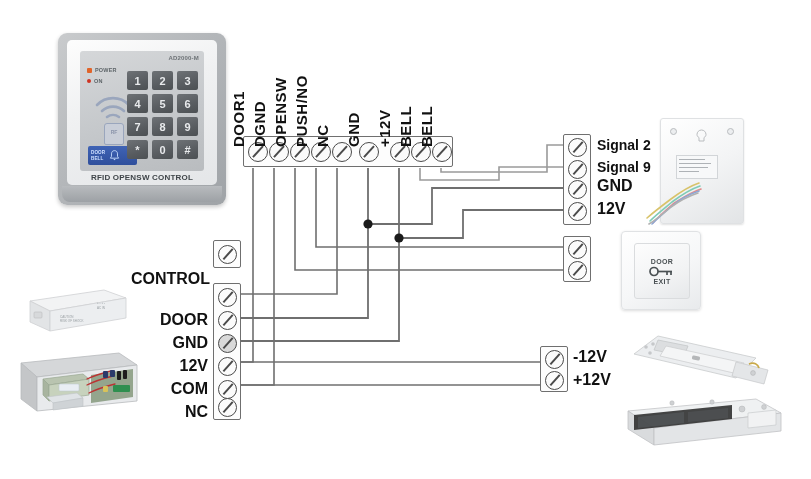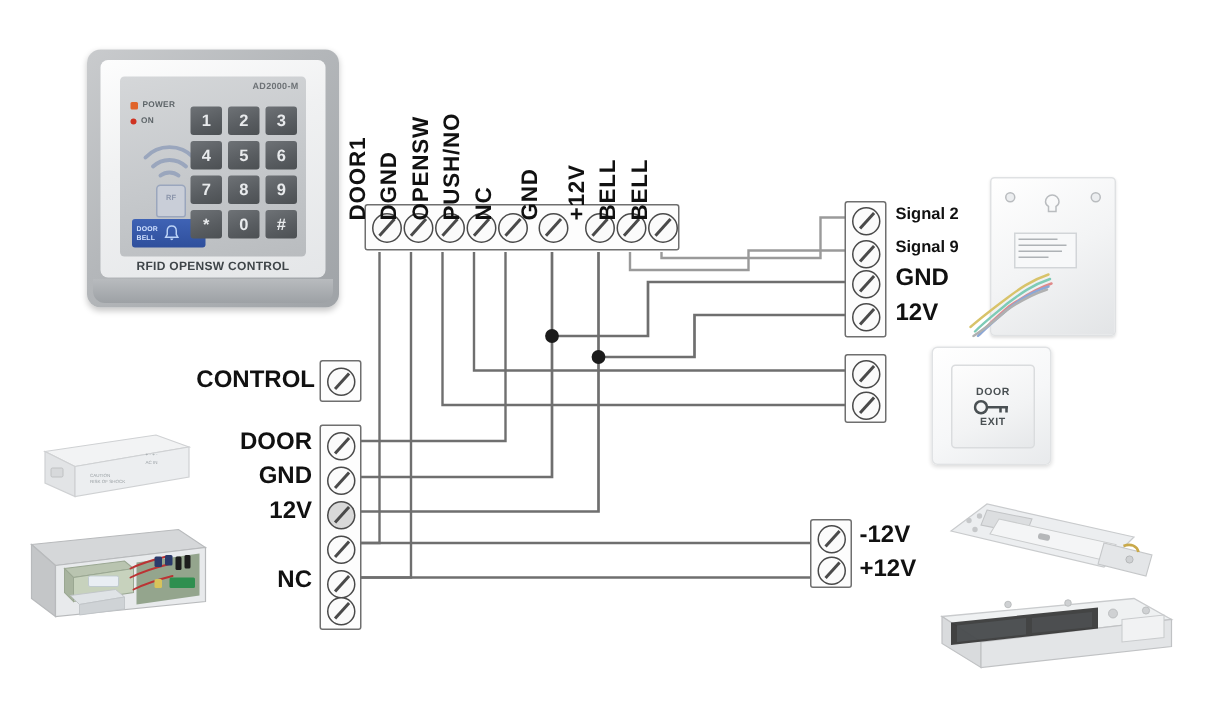--- a/index.html
+++ b/index.html
@@ -39,25 +39,25 @@
 
   
   .hlabel {
     position: absolute;
     font-family: "Liberation Sans", sans-serif;
     font-size: 16px;
     font-weight: 700;
     color: #111;
     white-space: nowrap;
   }
-  .hlabel.right { text-align: right; }
+  .hlabel.right { text-align: right; margin-top: 25px; }
   .sig-label {
     position: absolute;
     font-family: "Liberation Sans", sans-serif;
-    font-size: 11px;
+    font-size: 14px;
     font-weight: 700;
     color: #111;
     white-space: nowrap;
   }
 
   
   .tblock {
     position: absolute;
     background: #fdfdfd;
     border: 1.6px solid #6f6f6f;
@@ -436,20 +436,21 @@
     <span class="screw" style="left:4px; top:27px; width:19px; height:19px;"></span>
     <span class="screw shaded" style="left:4px; top:50px; width:19px; height:19px;"></span>
     <span class="screw" style="left:4px; top:73px; width:19px; height:19px;"></span>
     <span class="screw" style="left:4px; top:96px; width:19px; height:19px;"></span>
     <span class="screw" style="left:4px; top:114px;width:19px; height:19px;"></span>
   </div>
 
   <div class="hlabel right" style="left:110px; top:286px; width:98px;">DOOR</div>
   <div class="hlabel right" style="left:110px; top:309px; width:98px;">GND</div>
   <div class="hlabel right" style="left:110px; top:332px; width:98px;">12V</div>
+  <div class="hlabel right" style="left:110px; top:355px; width:98px;">COM</div>
   <div class="hlabel right" style="left:110px; top:378px; width:98px;">NC</div>
 
   <div class="tblock" style="left:563px; top:134px; width:28px; height:91px;">
     <span class="screw" style="left:4px; top:3px;  width:19px; height:19px;"></span>
     <span class="screw" style="left:4px; top:25px; width:19px; height:19px;"></span>
     <span class="screw" style="left:4px; top:45px; width:19px; height:19px;"></span>
     <span class="screw" style="left:4px; top:67px; width:19px; height:19px;"></span>
   </div>
 
   <div class="sig-label" style="left:597px; top:137px;">Signal 2</div>

